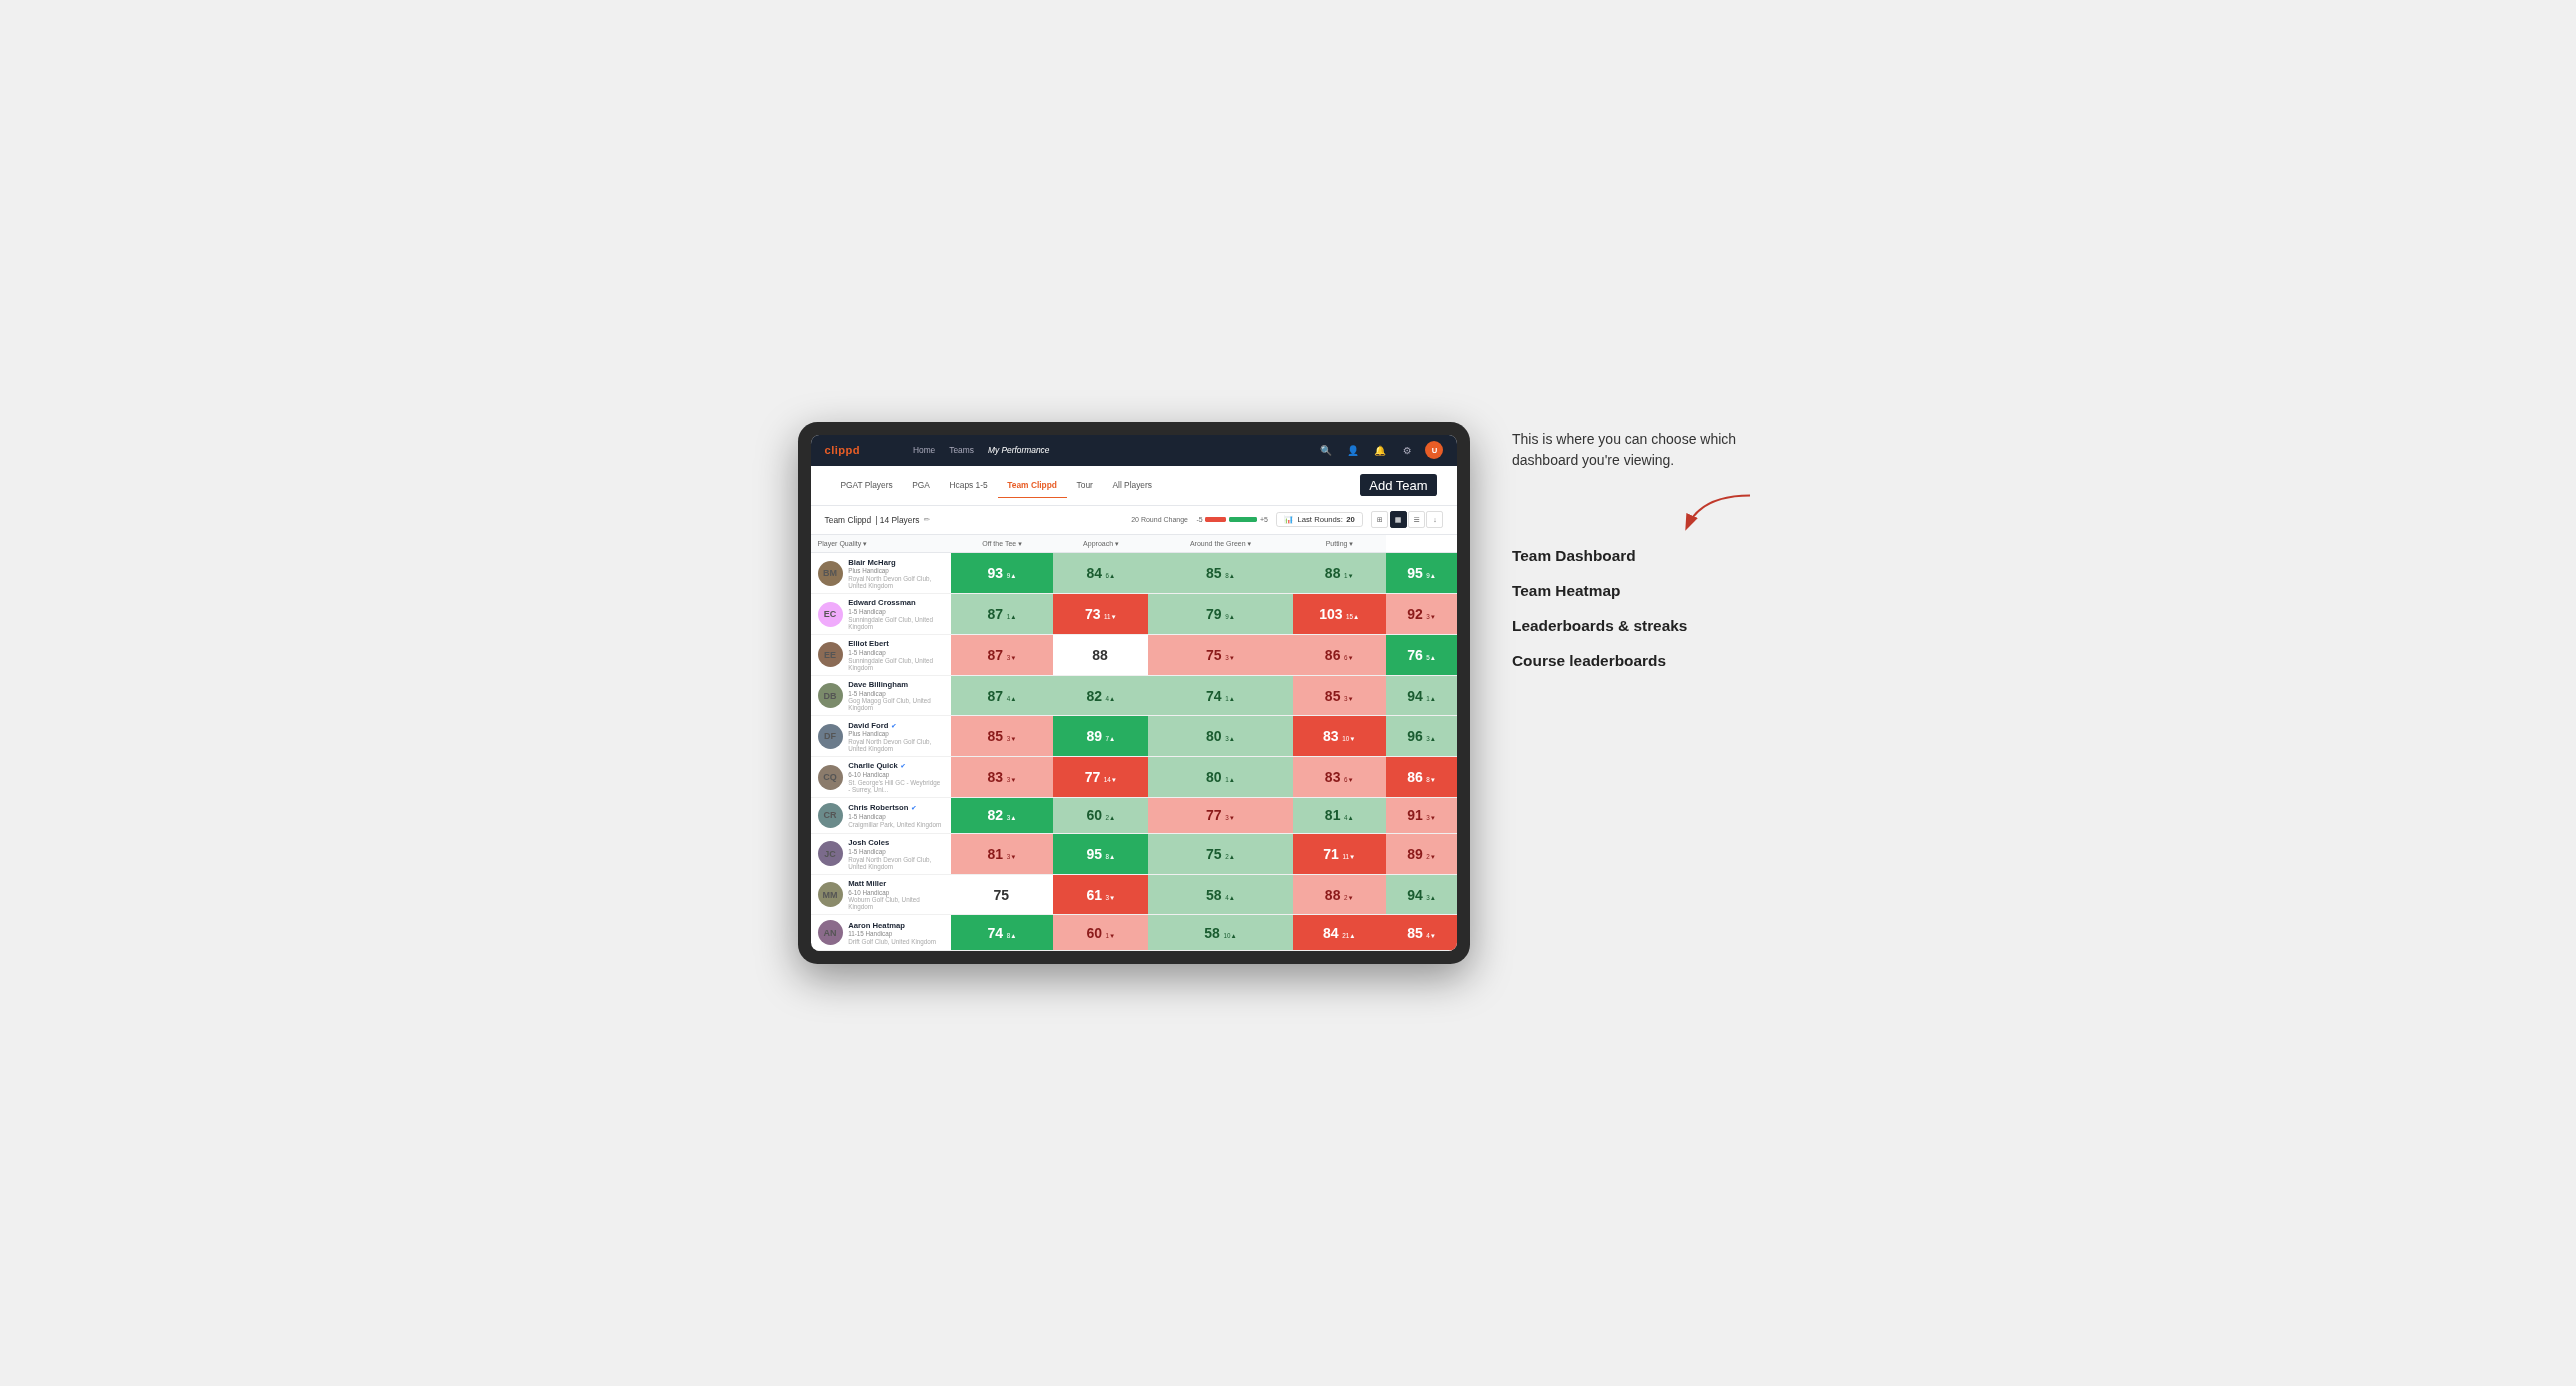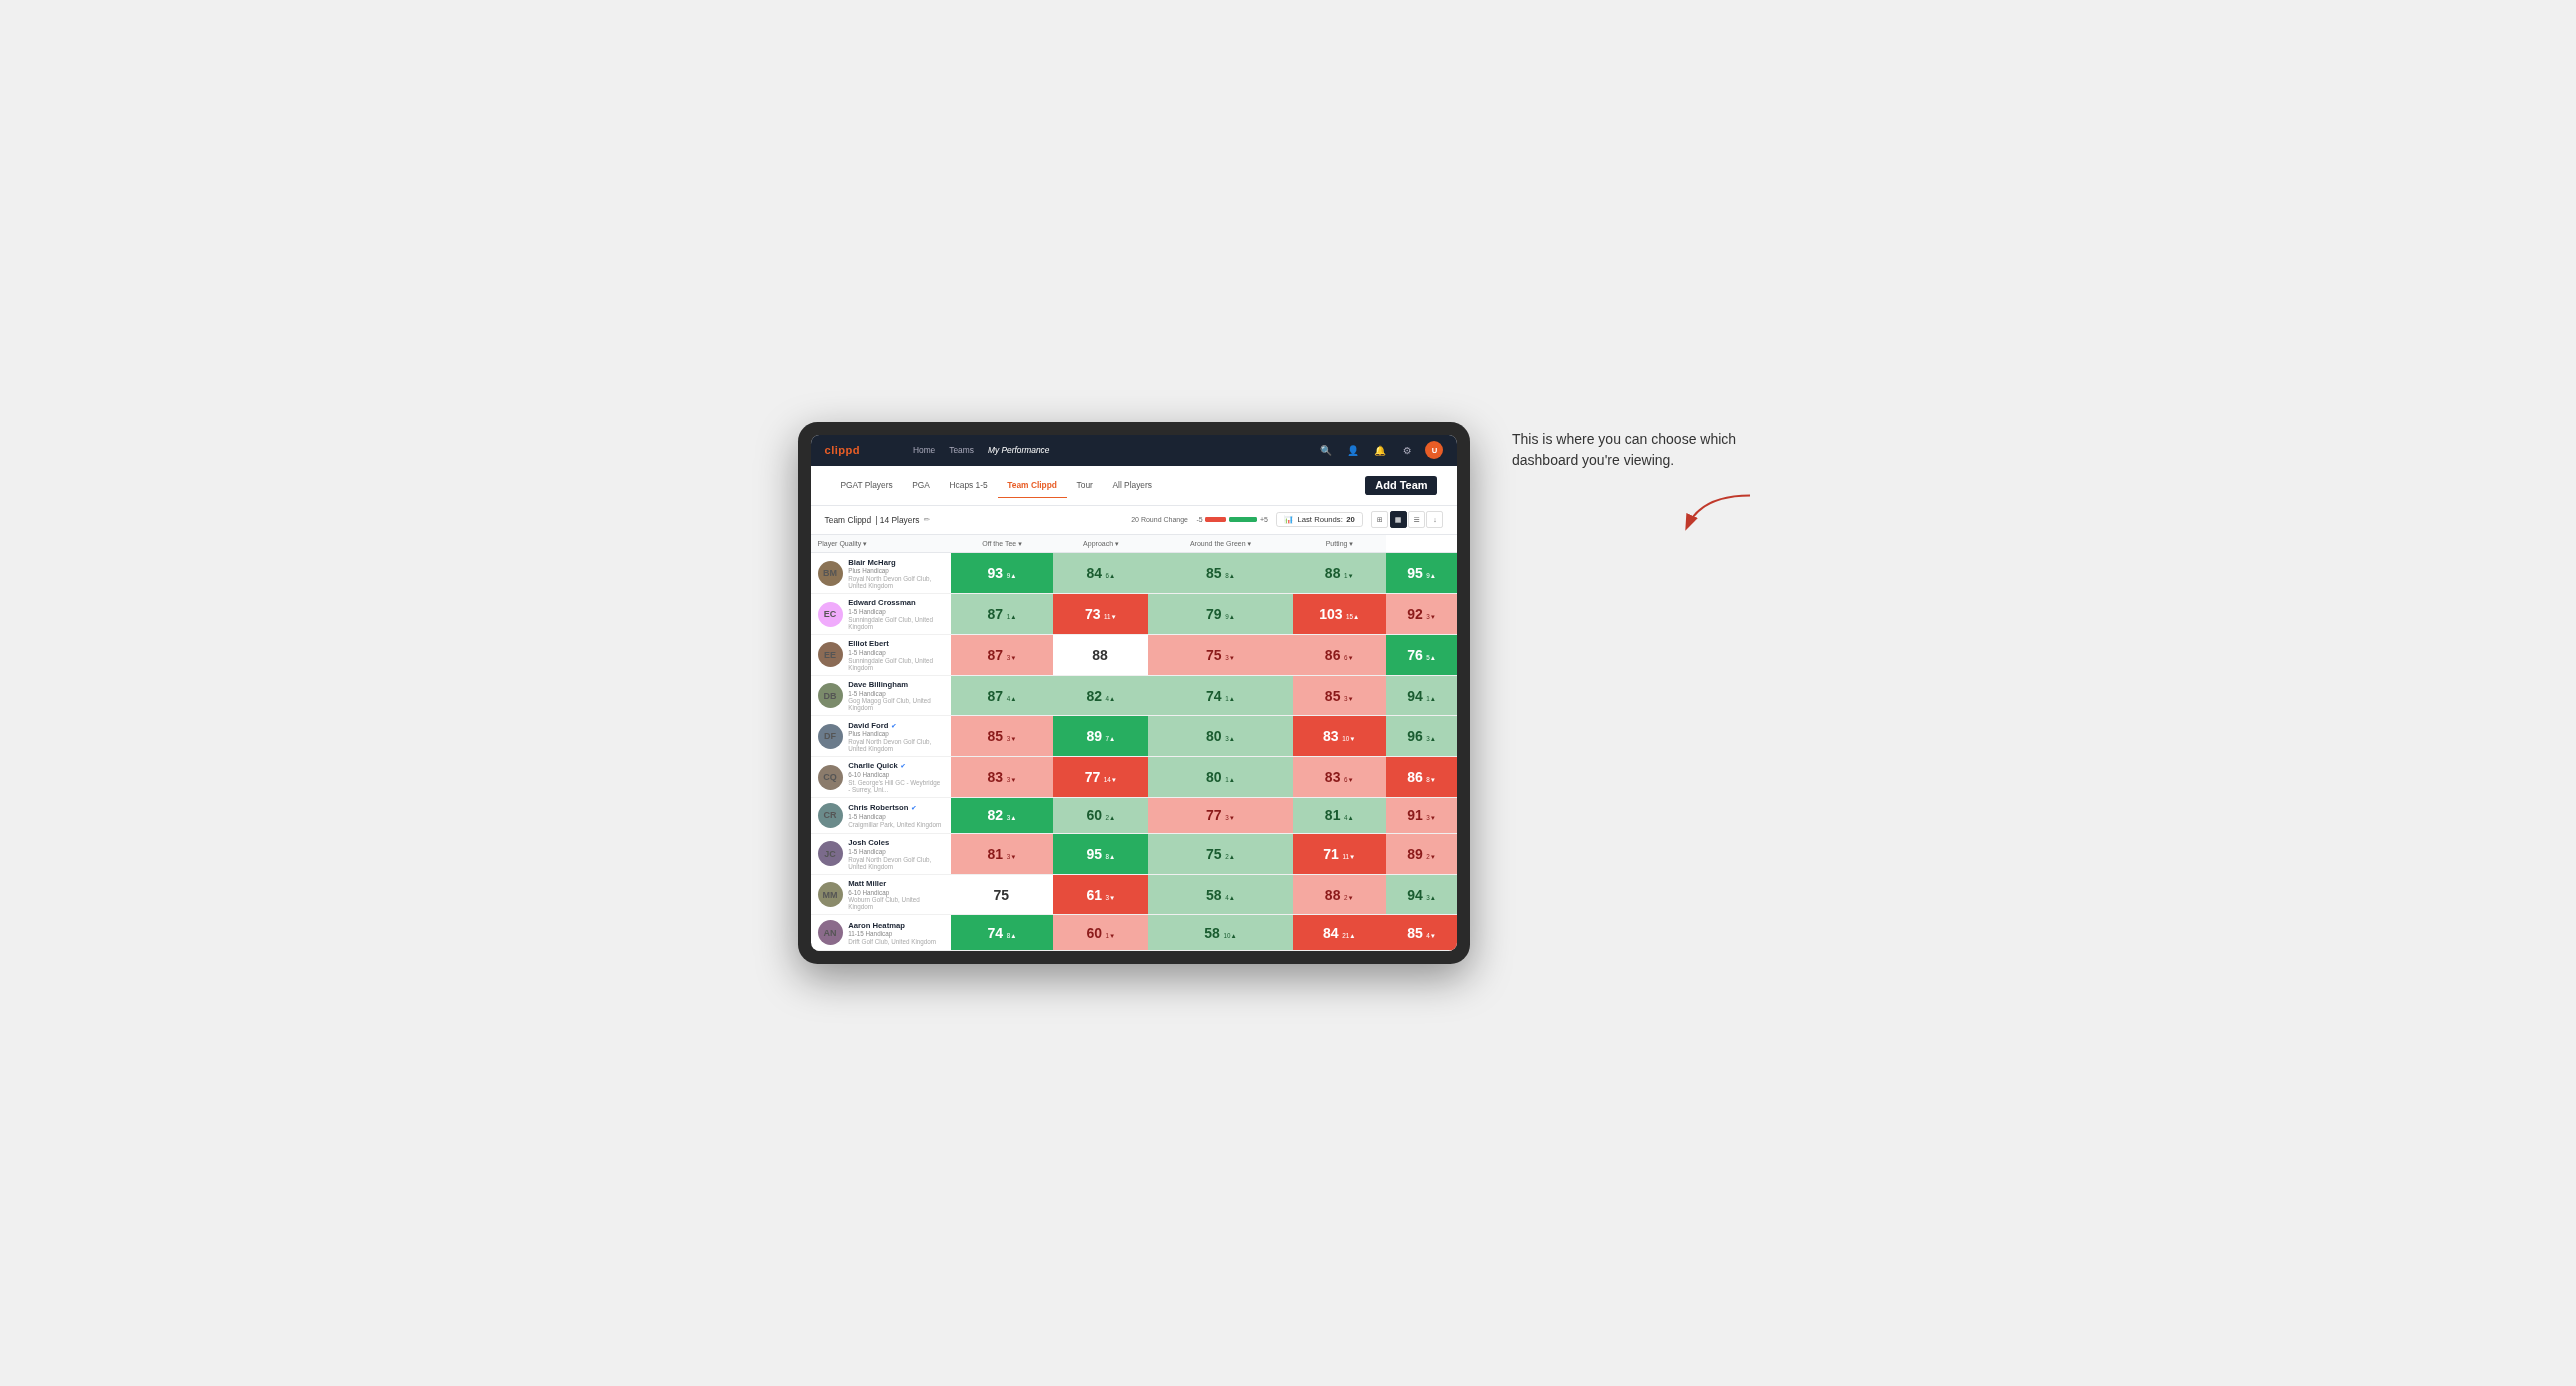--- a/index.html
+++ b/index.html
@@ -136,23 +136,23 @@
       border-bottom-color: #e85d26;
       font-weight: 600;
     }
 
     .add-team-btn {
       background: #1a2332;
       color: white;
       border: none;
       padding: 3.5px 9.8px;
       border-radius: 2.8px;
-      font-size: 11px;
+      font-size: 13px;
       cursor: pointer;
-      font-weight: 700;
+      font-weight: 400;
     }
 
     
     .team-header {
       background: #fff;
       padding: 5.6px 14px;
       display: flex;
       align-items: center;
       justify-content: space-between;
       border-bottom: 0.7px solid #e5e7eb;
@@ -858,16 +858,22 @@
       <svg width="84" height="42" viewBox="0 0 120 60">
         <path d="M100,5 Q30,5 10,50" stroke="#c0392b" stroke-width="3" fill="none" marker-end="url(#arr)"></path>
         <defs>
           <marker id="arr" markerWidth="8" markerHeight="8" refX="6" refY="3" orient="auto">
             <path d="M0,0 L0,6 L8,3 z" fill="#c0392b"></path>
           </marker>
         </defs>
       </svg>
     </div>
 
+    <div class="dashboard-options">
+      <div class="dashboard-option">Team Dashboard</div>
+      <div class="dashboard-option">Team Heatmap</div>
+      <div class="dashboard-option">Leaderboards &amp; streaks</div>
+      <div class="dashboard-option">Course leaderboards</div>
+    </div>
   </div>
 
 </div>
 
 
 </body></html>

